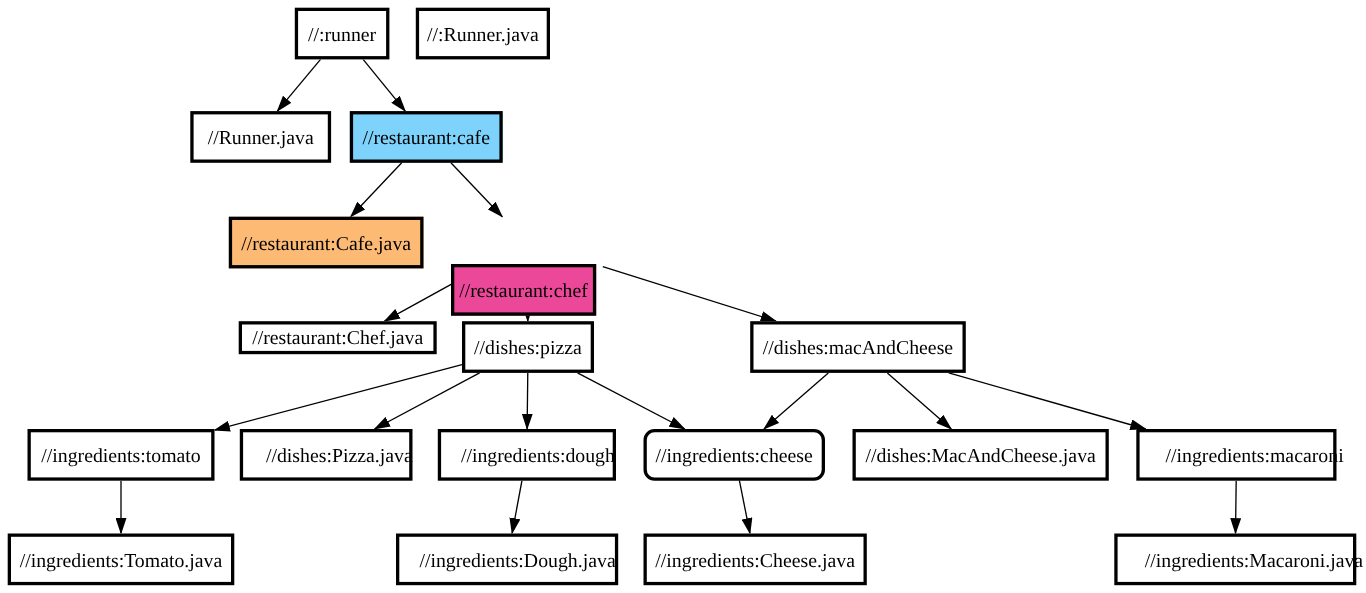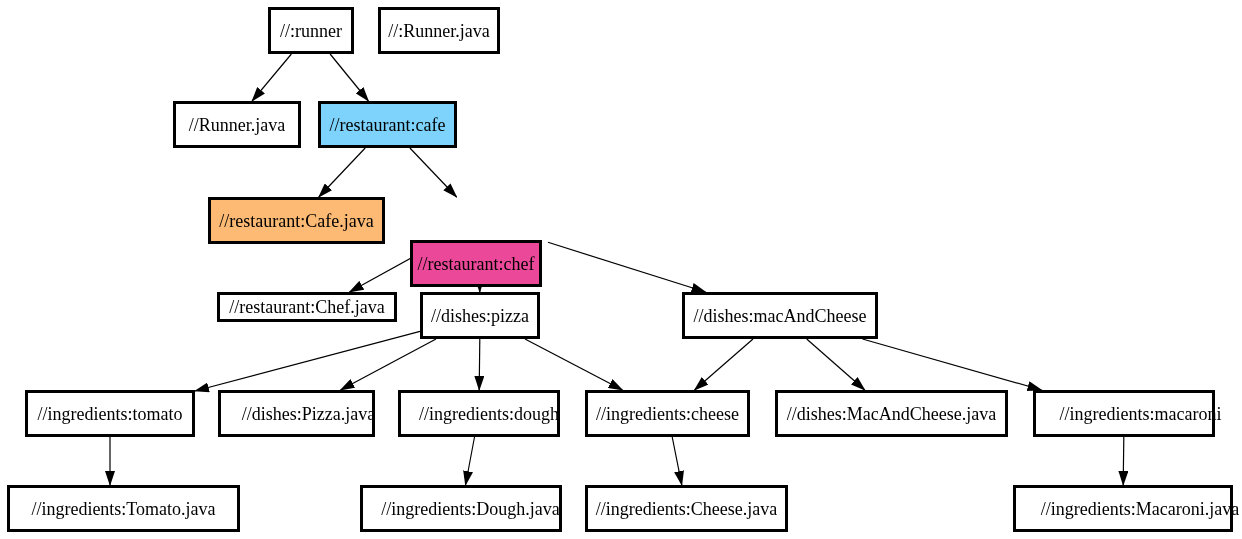--- a/index.html
+++ b/index.html
@@ -72,20 +72,20 @@
     <div class="graph-node" style="left: 173px; top: 101px; width: 128px; height: 47px; background: rgb(255, 255, 255); border-color: rgb(0, 0, 0);">//Runner.java</div>
     <div class="graph-node" style="left: 318px; top: 101px; width: 139px; height: 47px; background: #7dd3fc; border-color: rgb(0, 0, 0);">//restaurant:cafe</div>
     <div class="graph-node" style="left: 208px; top: 197px; width: 177px; height: 47px; background: #fdba74; border-color: rgb(0, 0, 0);">//restaurant:Cafe.java</div>
     <div class="graph-node" style="left: 410px; top: 197px; width: 132px; height: 47px; background: #ec4899; border-color: rgb(0, 0, 0); margin-top: 43px;">//restaurant:chef</div>
     <div class="graph-node" style="left: 217px; top: 292px; width: 180px; height: 30px; background: rgb(255, 255, 255); border-color: rgb(0, 0, 0);">//restaurant:Chef.java</div>
     <div class="graph-node" style="left: 682px; top: 292px; width: 196px; height: 47px; background: rgb(255, 255, 255); border-color: rgb(0, 0, 0);">//dishes:macAndCheese</div>
     <div class="graph-node" style="left: 420px; top: 292px; width: 120px; height: 47px; background: rgb(255, 255, 255); border-color: rgb(0, 0, 0);">//dishes:pizza</div>
     <div class="graph-node" style="left: 25px; top: 390px; width: 170px; height: 47px; background: rgb(255, 255, 255); border-color: rgb(0, 0, 0);">//ingredients:tomato</div>
     <div class="graph-node" style="left: 218px; top: 390px; width: 157px; height: 47px; background: rgb(255, 255, 255); border-color: rgb(0, 0, 0); padding-left: 24px;">//dishes:Pizza.java</div>
     <div class="graph-node" style="left: 398px; top: 390px; width: 162px; height: 47px; background: rgb(255, 255, 255); border-color: rgb(0, 0, 0); padding-left: 20px;">//ingredients:dough</div>
-    <div class="graph-node" style="left: 585px; top: 390px; width: 165px; height: 47px; background: rgb(255, 255, 255); border-color: rgb(0, 0, 0);">//ingredients:cheese</div>
+    <div class="graph-node" style="left: 585px; top: 390px; width: 165px; height: 47px; background: rgb(255, 255, 255); border-color: rgb(0, 0, 0); border-radius: 10px;">//ingredients:cheese</div>
     <div class="graph-node" style="left: 775px; top: 390px; width: 233px; height: 47px; background: rgb(255, 255, 255); border-color: rgb(0, 0, 0);">//dishes:MacAndCheese.java</div>
     <div class="graph-node" style="left: 1033px; top: 390px; width: 182px; height: 47px; background: rgb(255, 255, 255); border-color: rgb(0, 0, 0); padding-left: 33px;">//ingredients:macaroni</div>
-    <div class="graph-node" style="left: 7px; top: 485px; width: 233px; height: 47px; background: rgb(255, 255, 255); border-color: rgb(0, 0, 0);">//ingredients:Tomato.java</div>
+    <div class="graph-node" style="left: 7px; top: 485px; width: 206px; height: 47px; background: rgb(255, 255, 255); border-color: rgb(0, 0, 0);">//ingredients:Tomato.java</div>
     <div class="graph-node" style="left: 360px; top: 485px; width: 202px; height: 47px; background: rgb(255, 255, 255); border-color: rgb(0, 0, 0); padding-left: 19px;">//ingredients:Dough.java</div>
     <div class="graph-node" style="left: 585px; top: 485px; width: 203px; height: 47px; background: rgb(255, 255, 255); border-color: rgb(0, 0, 0);">//ingredients:Cheese.java</div>
     <div class="graph-node" style="left: 1013px; top: 485px; width: 220px; height: 47px; background: rgb(255, 255, 255); border-color: rgb(0, 0, 0); padding-left: 34px;">//ingredients:Macaroni.java</div>
   </div>
 
 </body></html>

